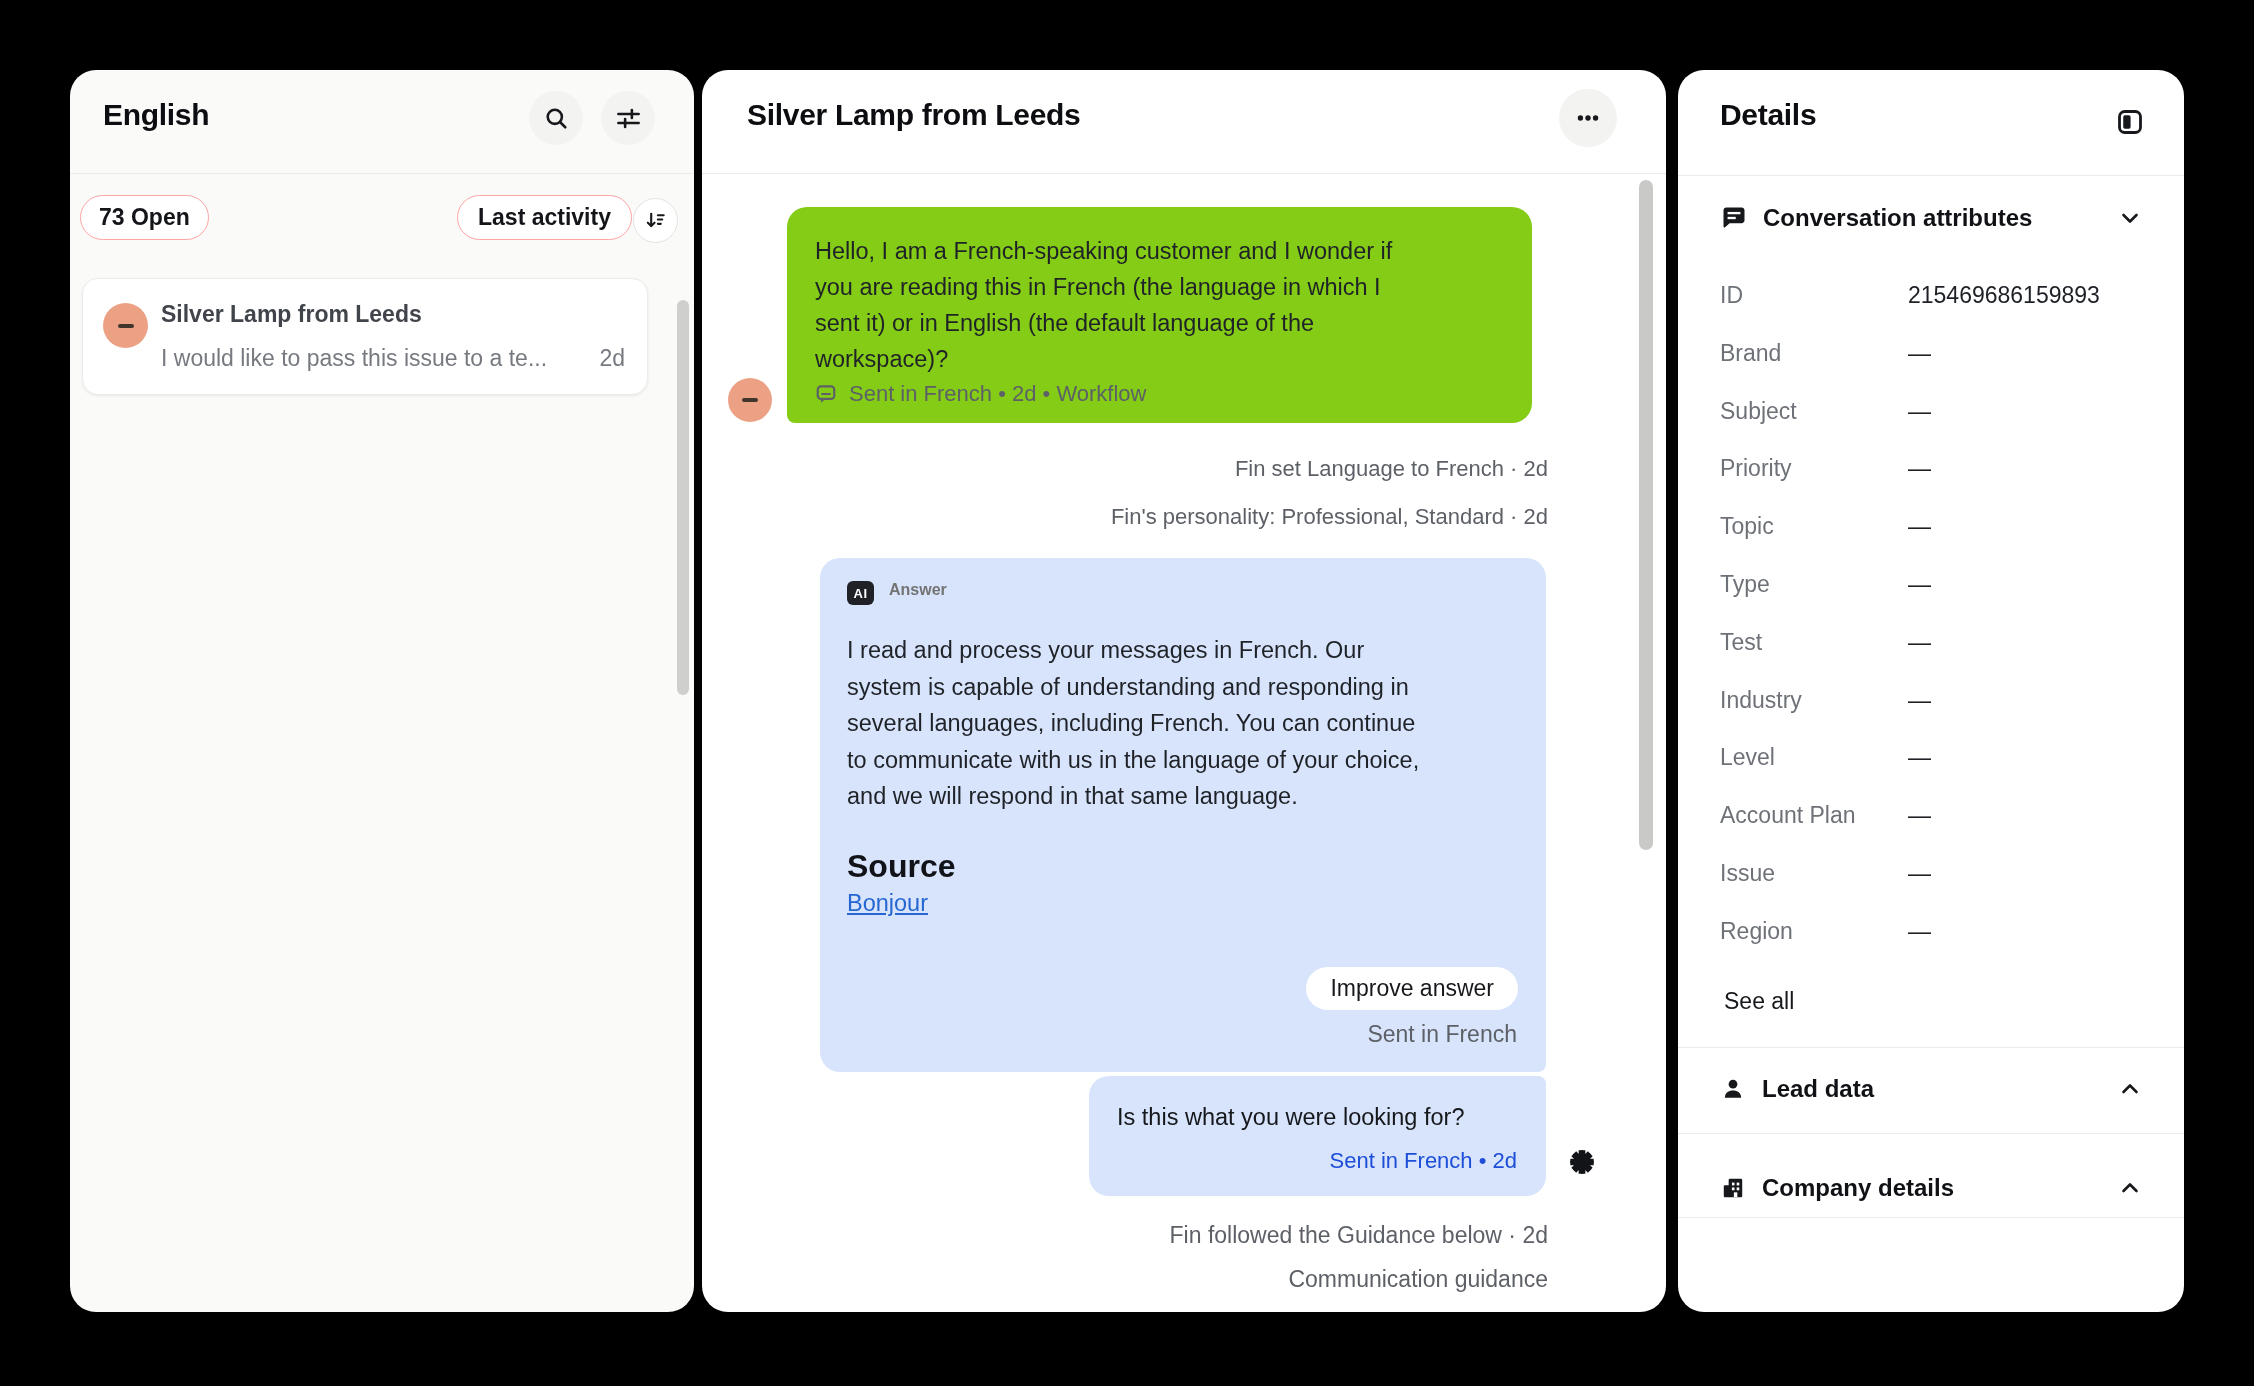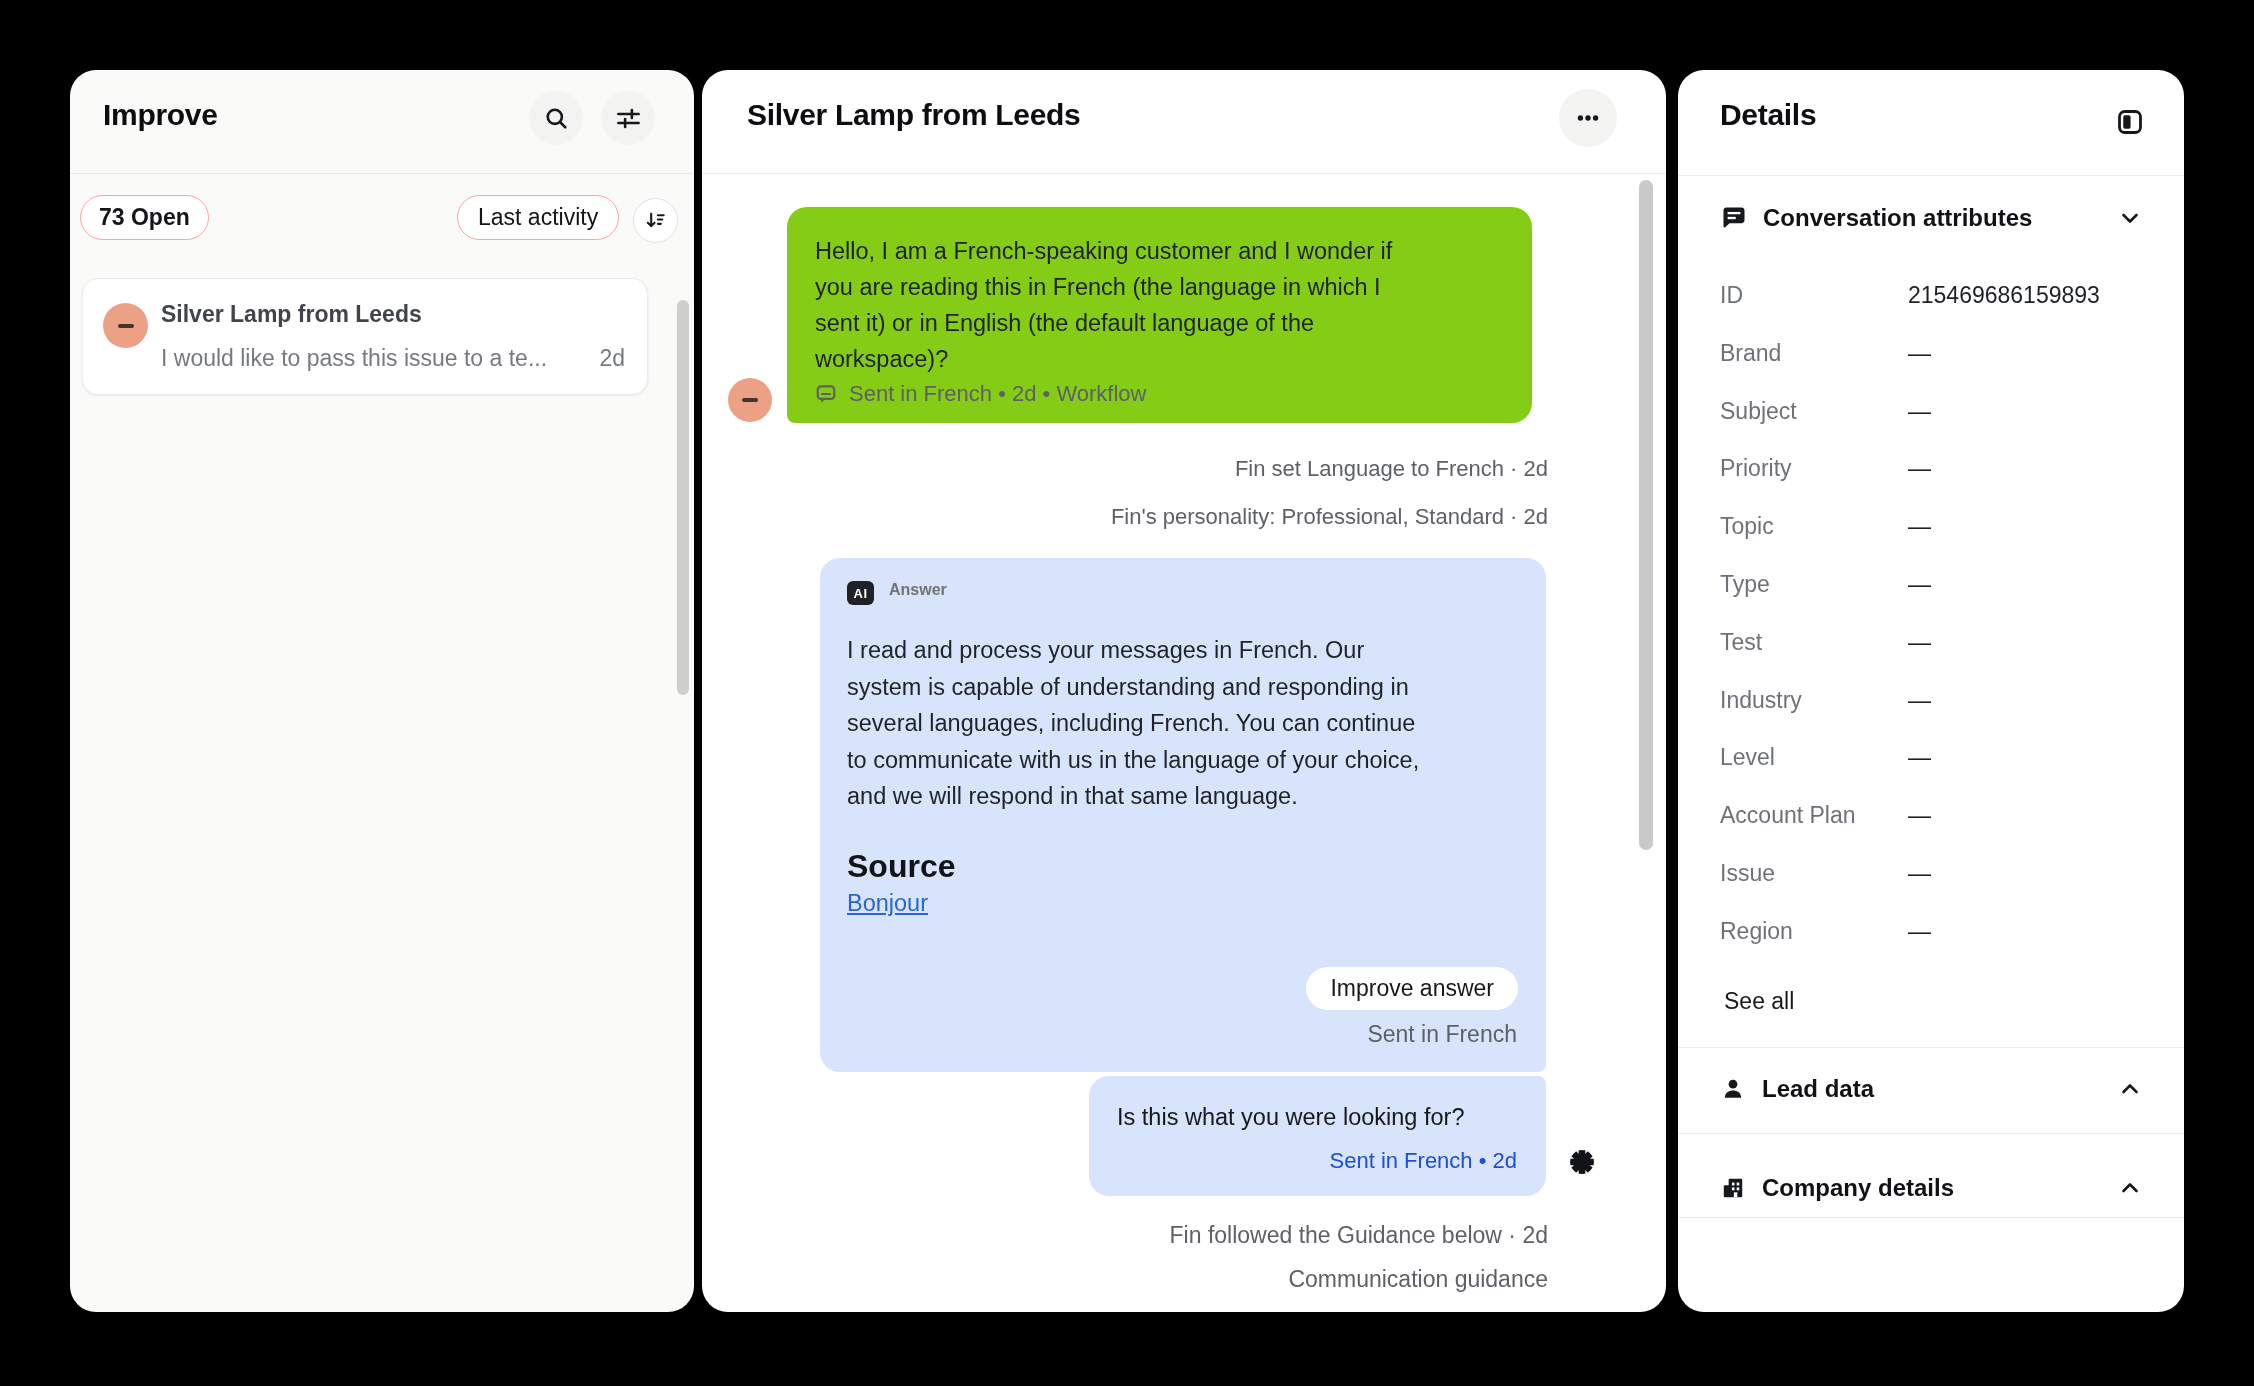--- a/index.html
+++ b/index.html
@@ -29,21 +29,21 @@
   a.link{color:#2767d2;text-decoration:underline;cursor:pointer;}
   .scroll-thumb{position:absolute;background:#c9c9c7;border-radius:7px;}
   svg{display:block;}
 </style>
 </head>
 <body>
 
 <div id="canvas">
 
   <div id="panel-left" class="panel">
-    <div class="abs panel-title" style="left:33px;top:28px;">Improve</div>
+    <div class="abs panel-title" style="left:33px;top:28px;">English</div>
 
     <div class="circle-btn soft" style="left:459px;top:21px;width:54px;height:54px;">
       <span>
         <svg width="27" height="27" viewBox="0 0 24 24">
           <circle cx="10.5" cy="10.5" r="6.3" fill="none" stroke="#16181b" stroke-width="2.3"></circle>
           <line x1="15.3" y1="15.3" x2="19.8" y2="19.8" stroke="#16181b" stroke-width="2.3" stroke-linecap="round"></line>
         </svg>
       </span>
     </div>
 
@@ -57,21 +57,21 @@
         </svg>
       </span>
     </div>
 
     <div class="divider" style="top:103px;"></div>
 
     <div class="pill" style="left:10px;top:125px;padding:0 18px;font-weight:700;">
       <span>73 Open</span>
     </div>
 
-    <div class="pill" style="left:387px;top:125px;padding:12px 20px;font-weight:400;">
+    <div class="pill" style="left:387px;top:125px;padding:12px 20px;font-weight:700;">
       <span>Last activity</span>
     </div>
 
     <div class="circle-btn" style="left:563px;top:128px;width:45px;height:45px;background:#fff;border:1px solid #e3e3e1;box-sizing:border-box;">
       <span>
         <svg width="23" height="23" viewBox="0 0 24 24" stroke="#16181b" stroke-width="2.2" stroke-linecap="round" fill="none">
           <line x1="7.5" y1="5" x2="7.5" y2="17.5"></line>
           <polyline points="4,14.3 7.5,17.8 11,14.3" stroke-linejoin="round"></polyline>
           <line x1="14.5" y1="6.5" x2="20.5" y2="6.5"></line>
           <line x1="14.5" y1="11" x2="19" y2="11"></line>

